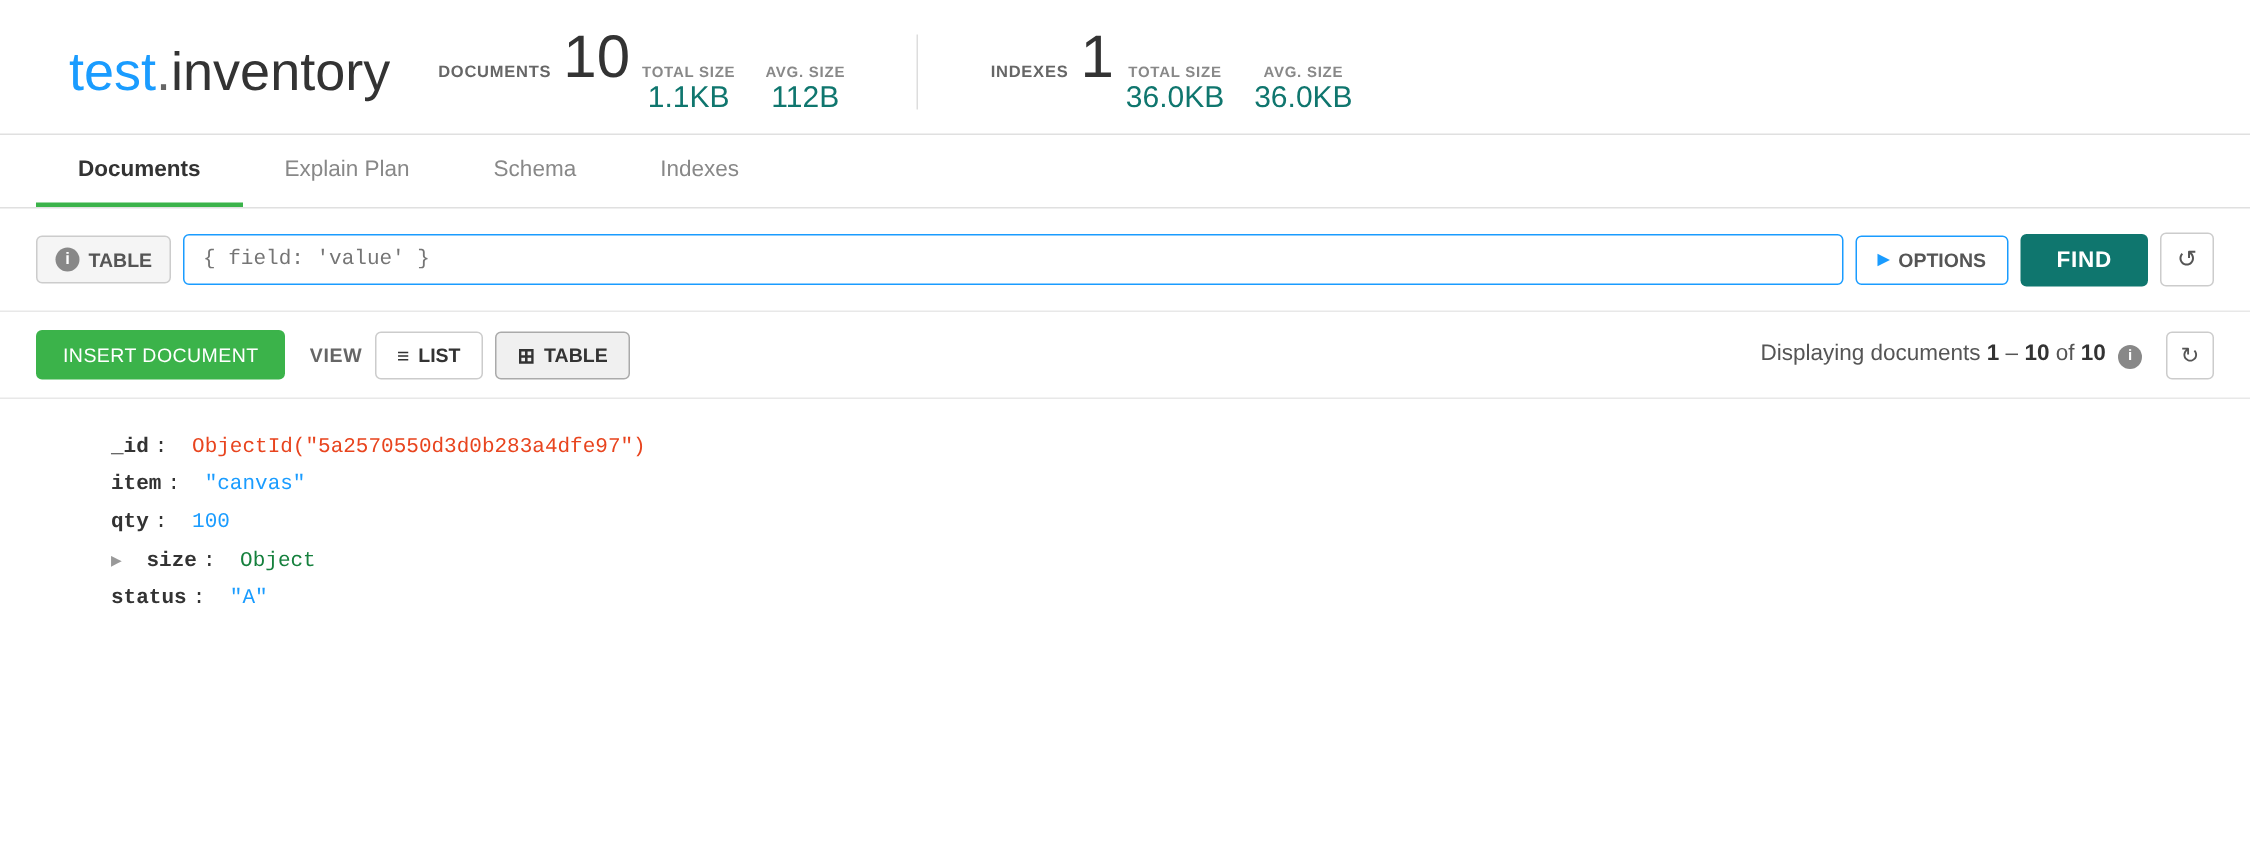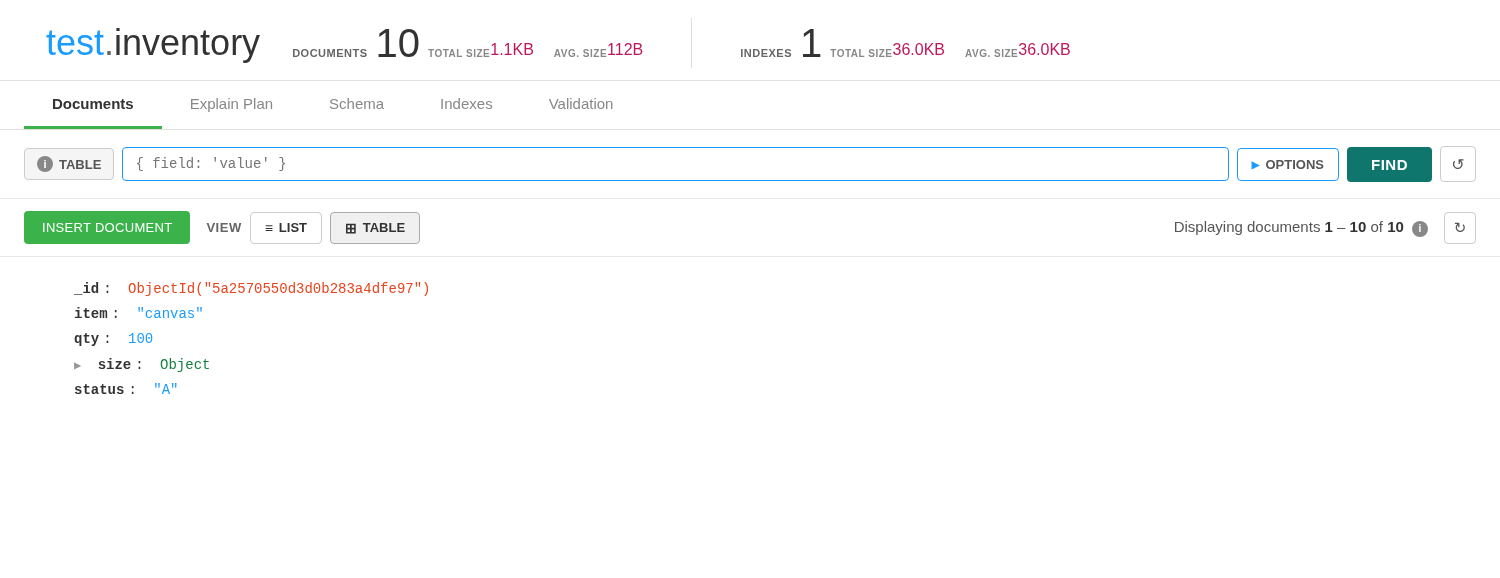--- a/index.html
+++ b/index.html
@@ -63,33 +63,33 @@
       color: #333;
       line-height: 1;
     }
     .stat-sub {
       display: flex;
       flex-direction: column;
       gap: 2px;
     }
     .stat-sub-item {
       display: flex;
-      flex-direction: row;
-      align-items: flex-end;
+      flex-direction: column;
+      align-items: center;
     }
     .stat-sub-label {
       font-size: 10px;
       font-weight: 700;
       color: #888;
       letter-spacing: 0.5px;
       text-transform: uppercase;
     }
     .stat-sub-value {
-      font-size: 16px;
-      color: #be185d;
+      font-size: 20px;
+      color: #0f766e;
     }
     .stat-divider {
       width: 1px;
       height: 50px;
       background: #ddd;
       margin: 0 16px;
     }
 
     
     .tabs {
@@ -371,21 +371,20 @@
       </div>
     </div>
   </div>
 </div>
 
 <div class="tabs">
   <div class="tab active">Documents</div>
   <div class="tab">Explain Plan</div>
   <div class="tab">Schema</div>
   <div class="tab">Indexes</div>
-  <div class="tab">Validation</div>
 </div>
 
 <div class="filter-bar">
   <button class="filter-button">
     <span class="info-icon">i</span>
     <span>TABLE</span>
   </button>
   <input class="filter-input" type="text" placeholder="{ field: 'value' }" style="">
   <button class="options-button">
     <span class="arrow">▶</span>

